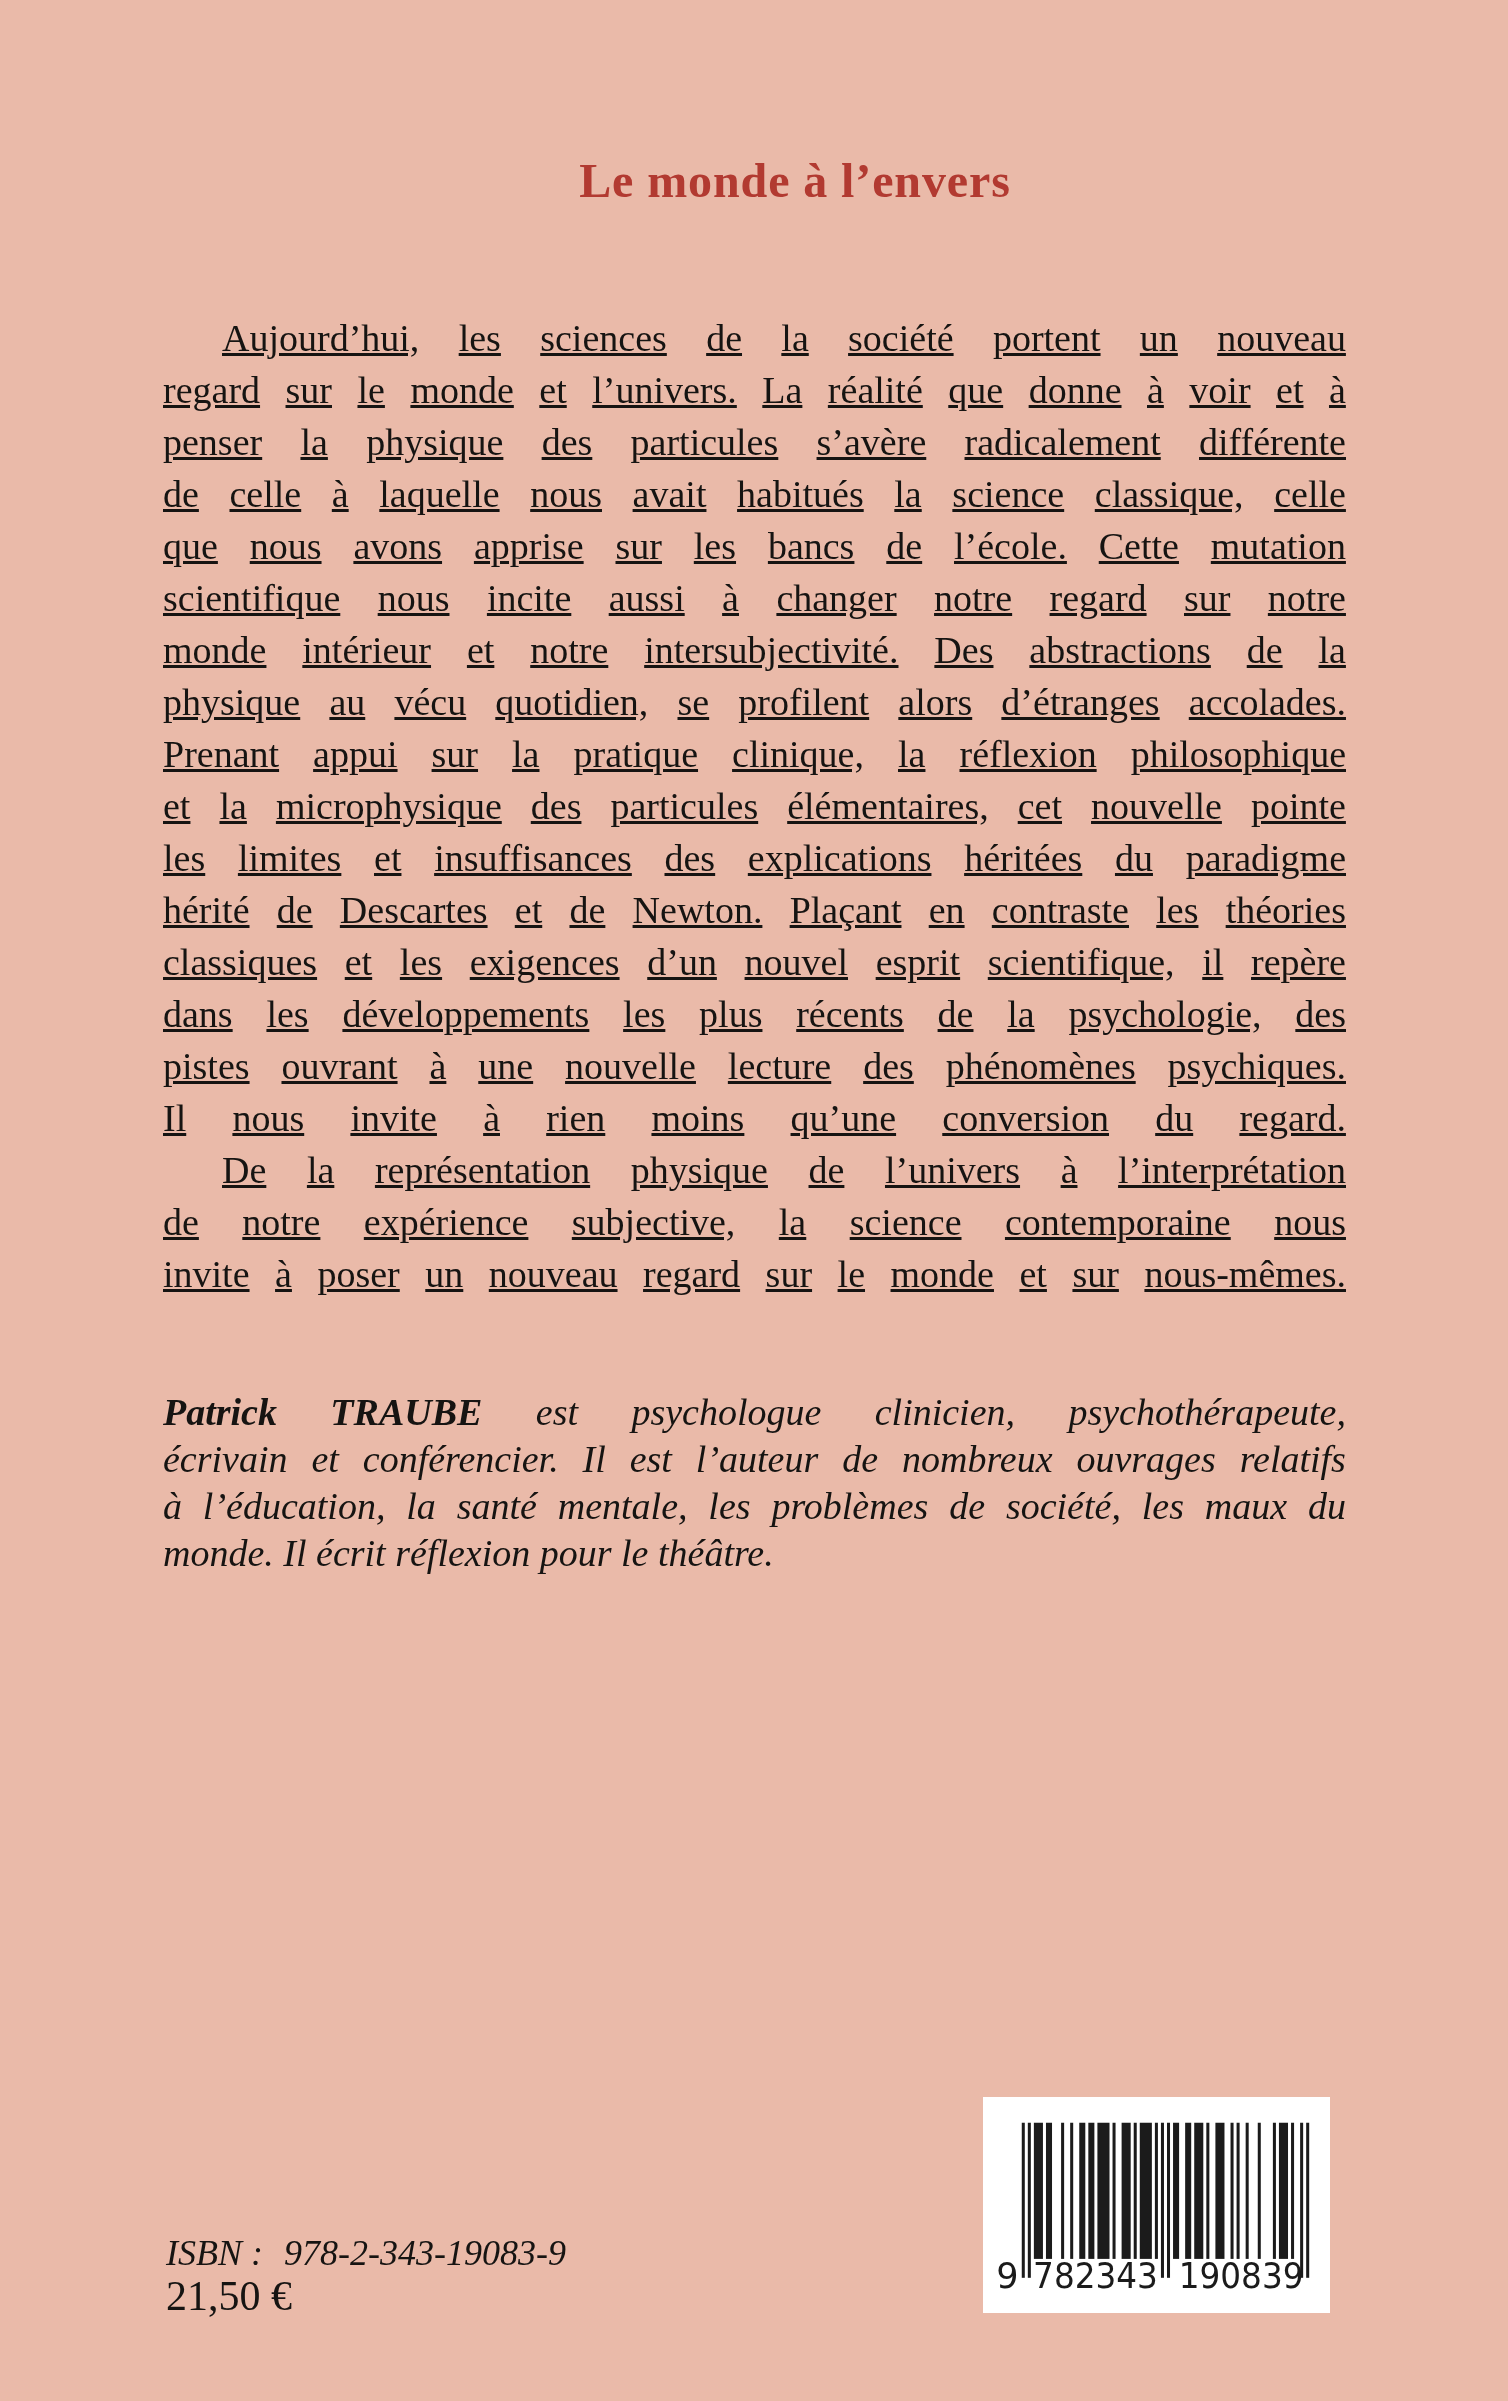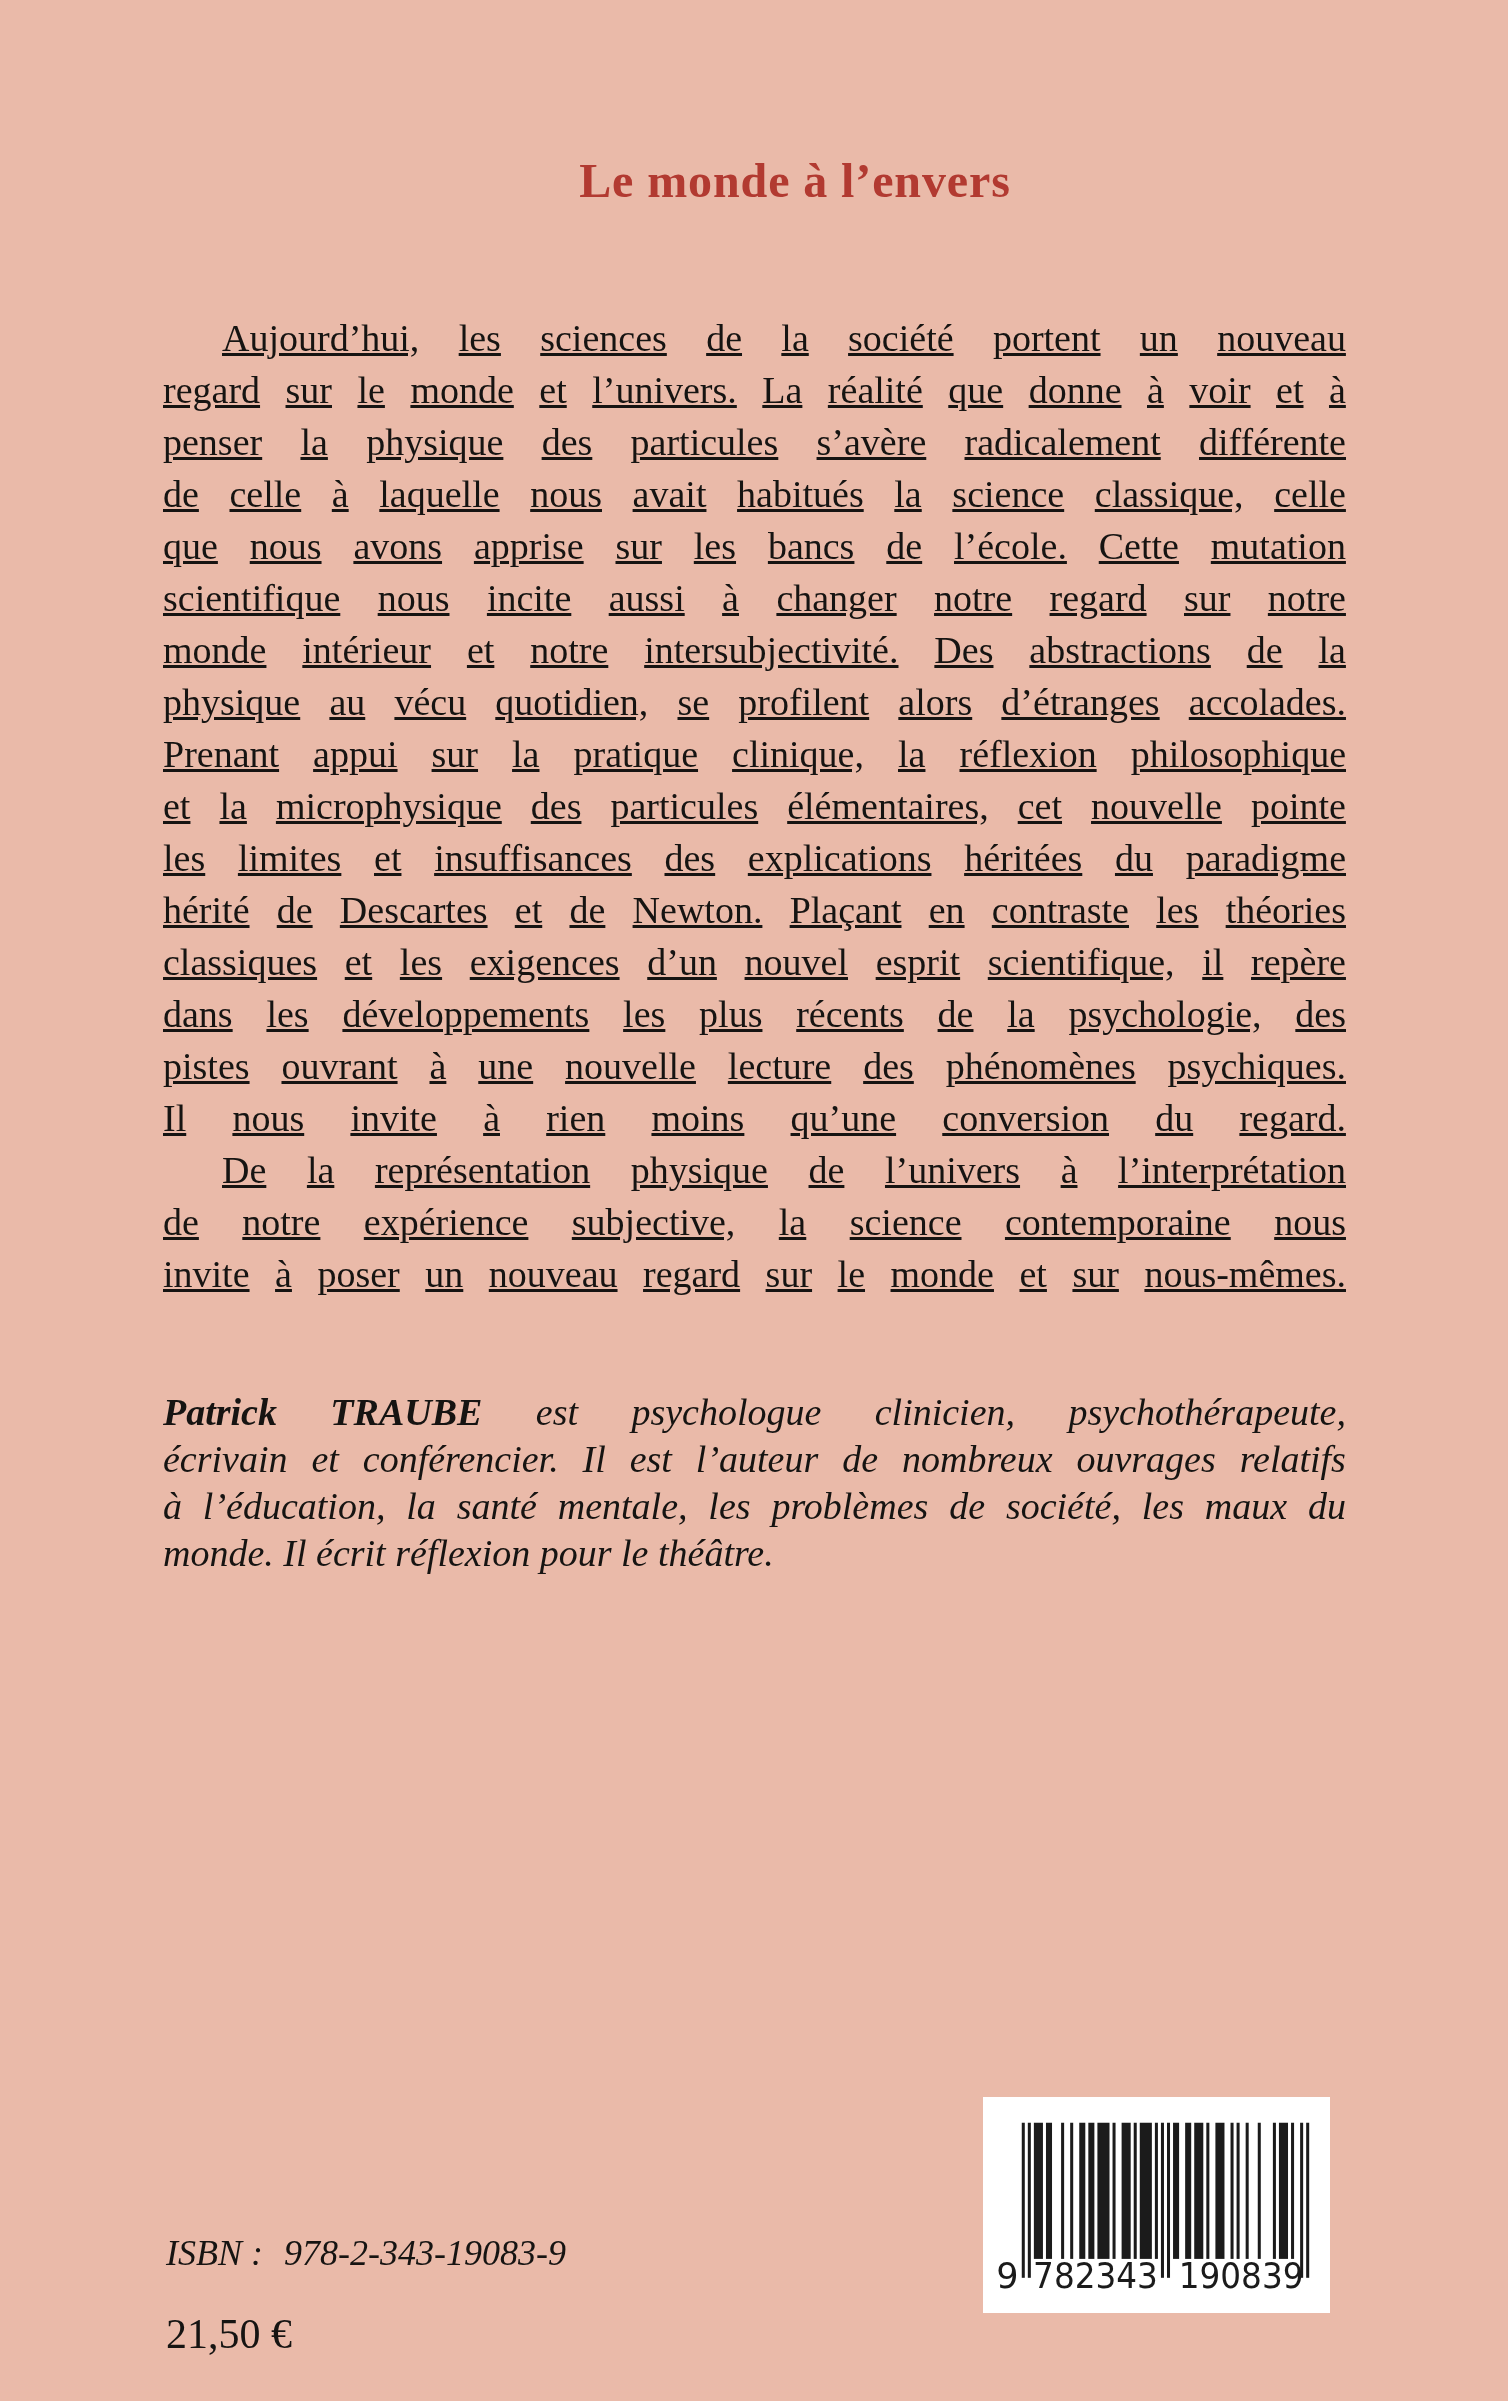--- a/index.html
+++ b/index.html
@@ -85,21 +85,20 @@
     display: flex;
     column-gap: 21px;
     white-space: nowrap;
     font-style: italic;
   }
   .price {
     position: absolute;
     top: 2272px;
     left: 166px;
     font-size: 42px;
-    margin-top: 38px;
   }
   .barcode-box {
     position: absolute;
     left: 983px;
     top: 2097px;
     width: 347px;
     height: 216px;
     background: #ffffff;
   }
   .bctext {

